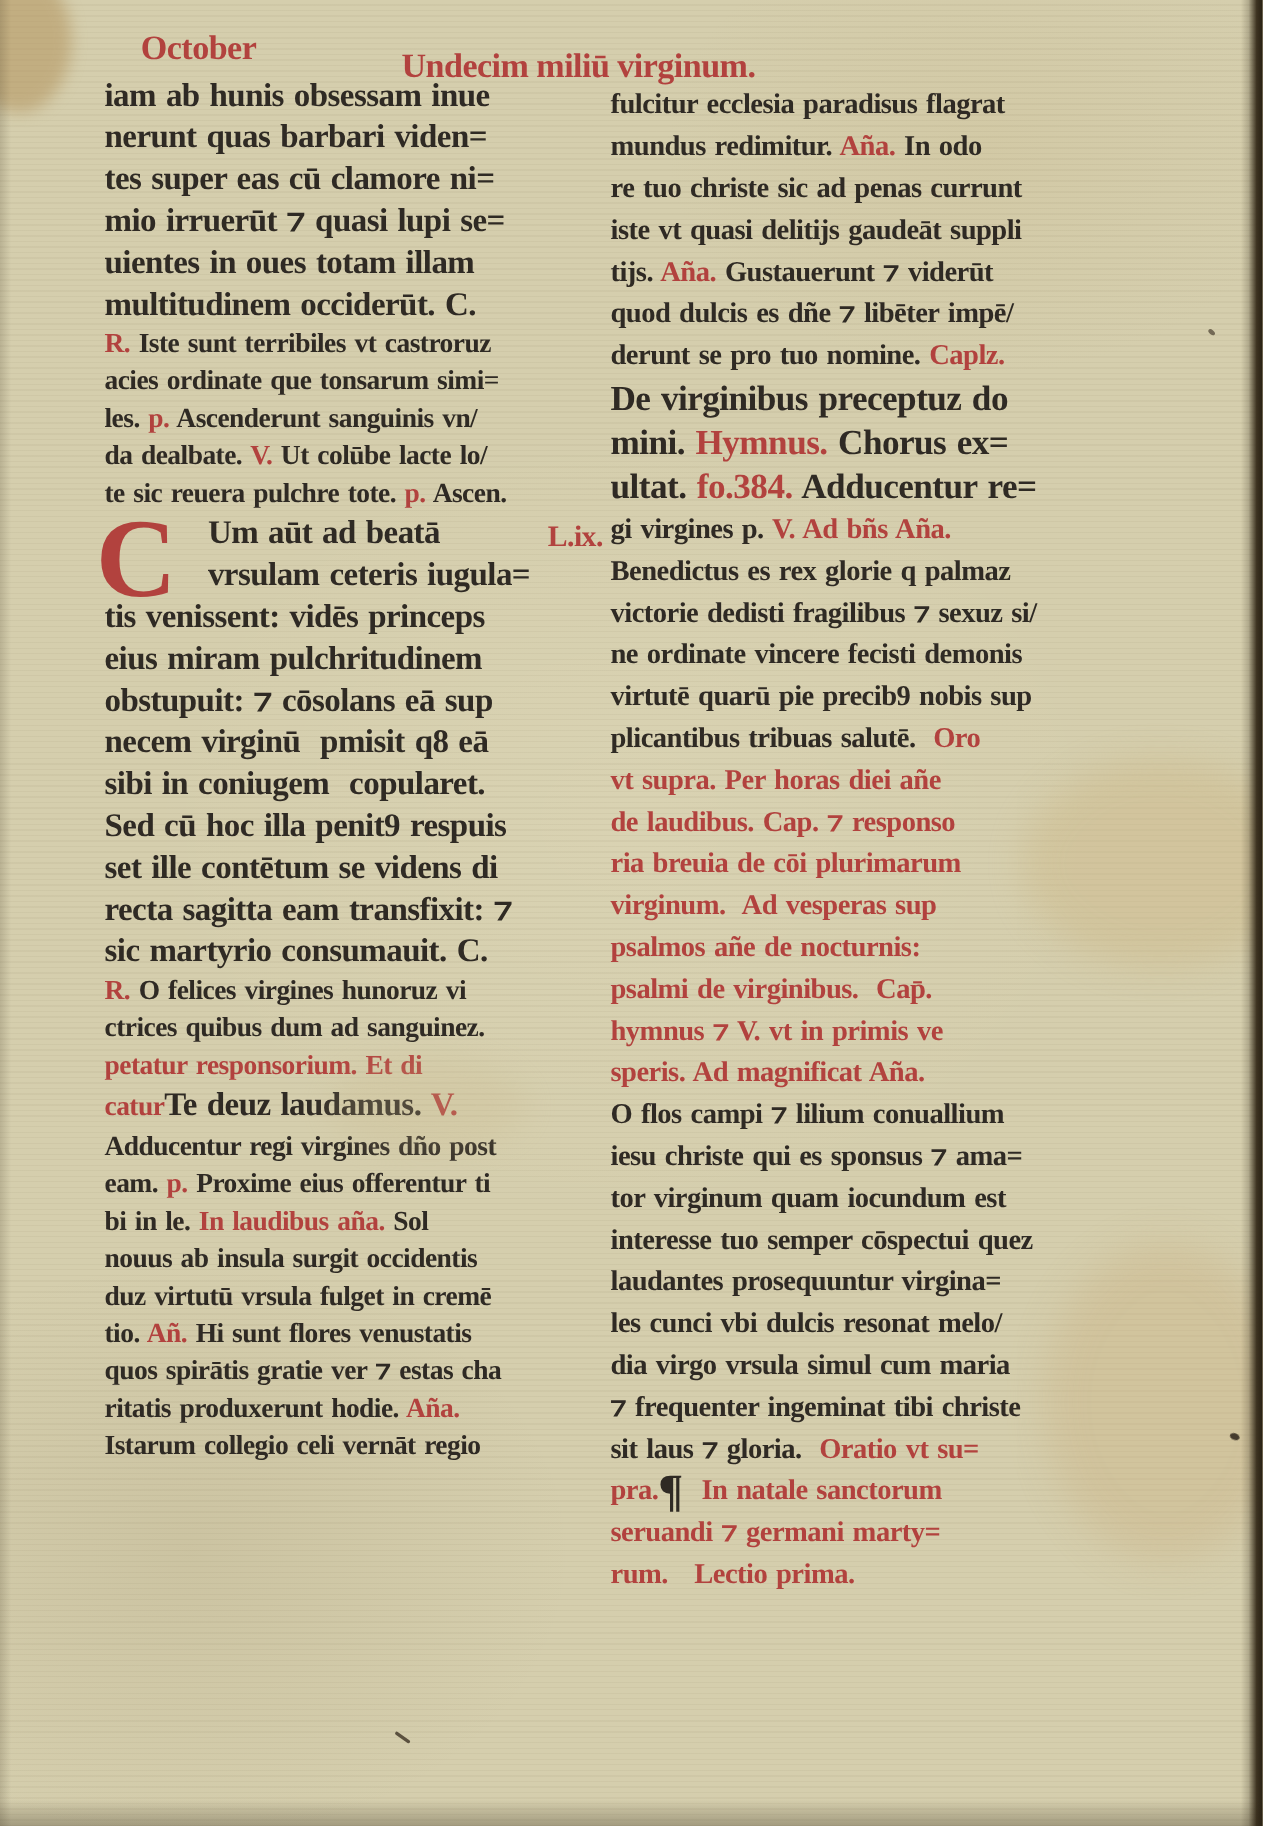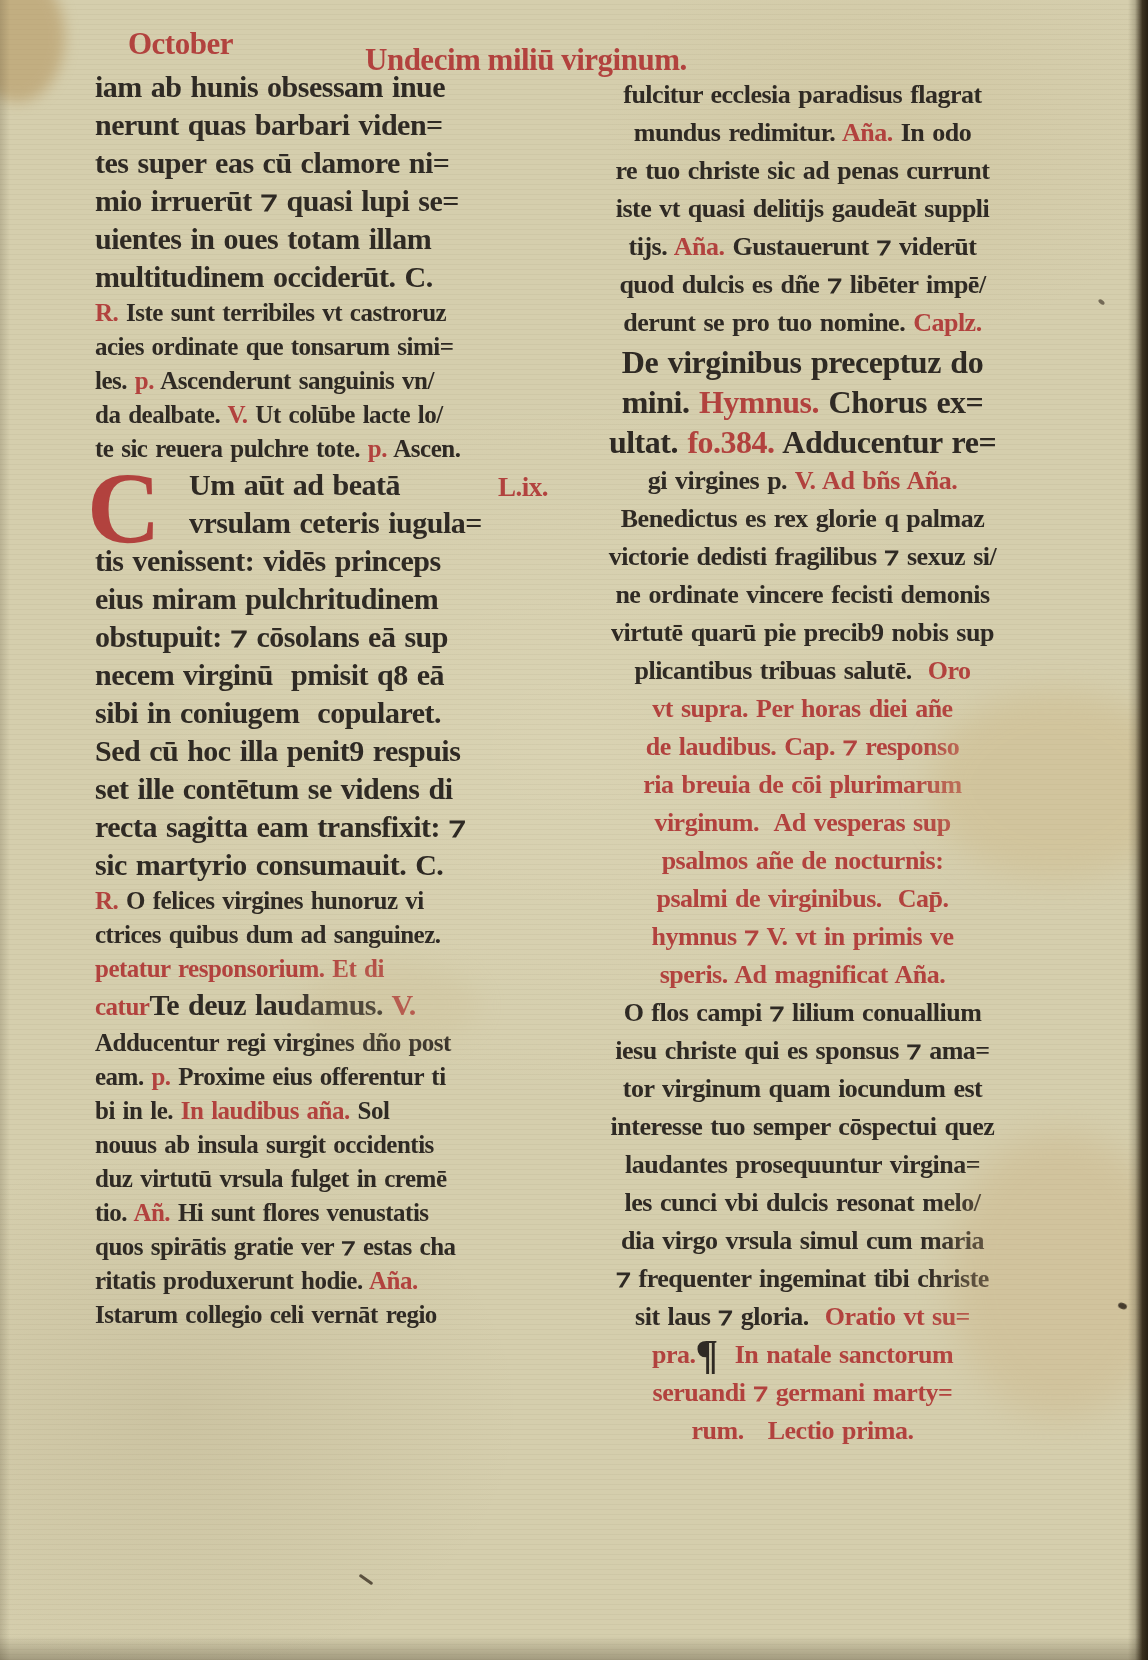--- a/index.html
+++ b/index.html
@@ -37,21 +37,21 @@
 
   .ink{color:var(--ink,#2f2a24);}
   .red{color:var(--rubric,#b2423e);}
 
   .header{position:absolute;top:26px;left:0;width:100%;height:42px;}
   .header .month{position:absolute;left:128px;font-size:31px;letter-spacing:-.5px;}
   .header .title{position:absolute;left:365px;font-size:31px;letter-spacing:-.5px;white-space:pre;margin-top:16px;}
 
   .col{position:absolute;}
   .col-left{top:68px;left:95px;width:455px;}
-  .col-right{top:76px;left:555px;width:495px;text-align:center;}
+  .col-right{top:76px;left:555px;width:495px;}
 
   .line{position:relative;white-space:pre;letter-spacing:-.5px;word-spacing:2px;}
   .col-left .lg{font-size:30px;line-height:38px;}
   .col-left .sm{font-size:25px;line-height:34px;}
   .col-right .lg{font-size:32px;line-height:40px;}
   .col-right .sm{font-size:26px;line-height:38px;}
   .seg-sm{font-size:25px;}
   .pilcrow{font-size:42px;line-height:0;vertical-align:-6px;letter-spacing:2px;}
   .note{position:absolute;right:2px;top:2px;font-size:27px;}
   .dropcap{position:absolute;top:398px;left:-8px;font-size:102px;line-height:86px;

